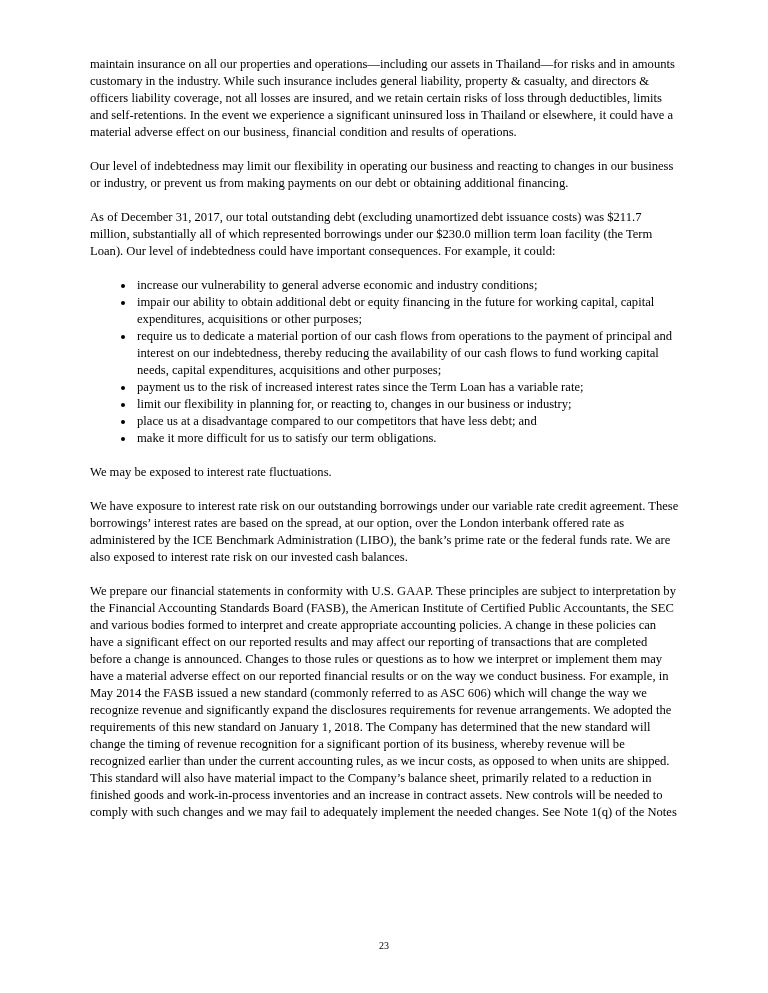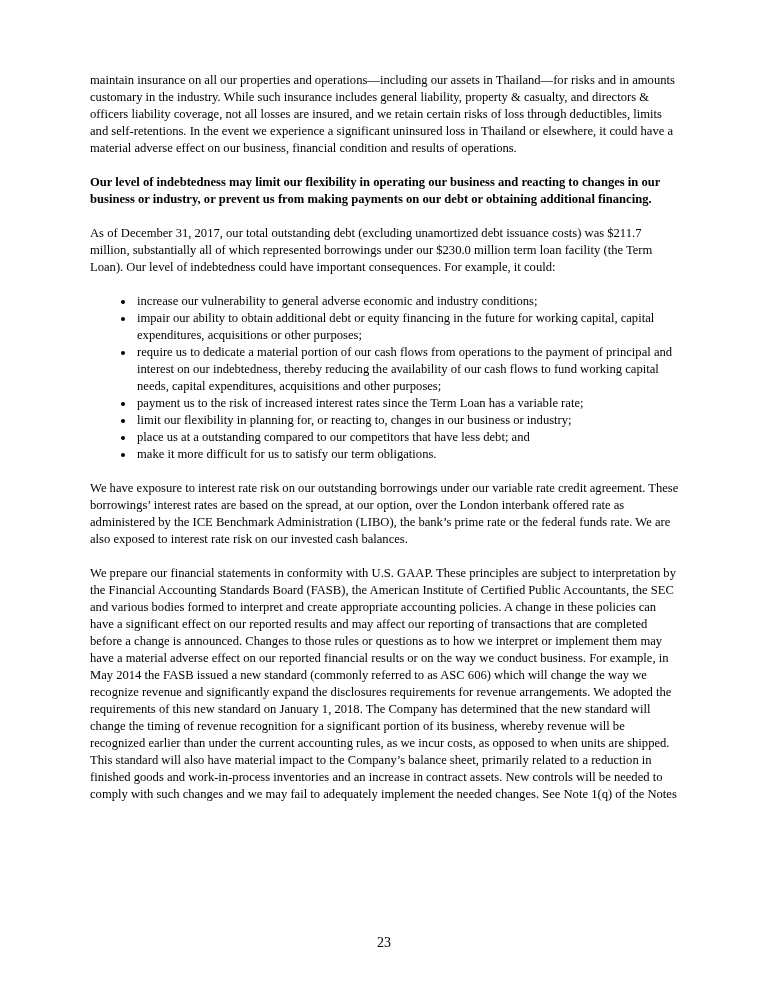--- a/index.html
+++ b/index.html
@@ -11,73 +11,74 @@
   .page {
     position: relative;
     width: 768px;
     height: 993px;
     background: #ffffff;
     overflow: hidden;
   }
   .doc-body {
     position: absolute;
     left: 90px;
-    top: 72px;
+    top: 56px;
     width: 589px;
     font-size: 12.6px;
     line-height: 17px;
     text-align: left;
   }
   .para {
     margin-bottom: 17px;
   }
   .heading {
-    font-weight: bold;
+    font-weight: normal;
     margin-bottom: 17px;
   }
   ul.bullets {
     margin: 0 0 17px 0;
     padding-left: 45px;
   }
   ul.bullets li {
     list-style-type: disc;
     padding-left: 2px;
   }
   .page-number {
     position: absolute;
     left: 0;
     width: 100%;
     bottom: 42px;
     text-align: center;
-    font-size: 14px;
+    font-size: 10px;
   }
 </style>
 </head>
 <body>
 
 <div class="page">
   <div class="doc-body">
 
     <p class="para">maintain insurance on all our properties and operations—including our assets in Thailand—for risks and in amounts customary in the industry. While such insurance includes general liability, property &amp; casualty, and directors &amp; officers liability coverage, not all losses are insured, and we retain certain risks of loss through deductibles, limits and self-retentions. In the event we experience a significant uninsured loss in Thailand or elsewhere, it could have a material adverse effect on our business, financial condition and results of operations.</p>
 
     <p class="heading">Our level of indebtedness may limit our flexibility in operating our business and reacting to changes in our business or industry, or prevent us from making payments on our debt or obtaining additional financing.</p>
 
     <p class="para">As of December 31, 2017, our total outstanding debt (excluding unamortized debt issuance costs) was $211.7 million, substantially all of which represented borrowings under our $230.0 million term loan facility (the Term Loan). Our level of indebtedness could have important consequences. For example, it could:</p>
 
     <ul class="bullets">
       <li>increase our vulnerability to general adverse economic and industry conditions;</li>
       <li>impair our ability to obtain additional debt or equity financing in the future for working capital, capital expenditures, acquisitions or other purposes;</li>
       <li>require us to dedicate a material portion of our cash flows from operations to the payment of principal and interest on our indebtedness, thereby reducing the availability of our cash flows to fund working capital needs, capital expenditures, acquisitions and other purposes;</li>
       <li>payment us to the risk of increased interest rates since the Term Loan has a variable rate;</li>
       <li>limit our flexibility in planning for, or reacting to, changes in our business or industry;</li>
-      <li>place us at a outstanding compared to our competitors that have less debt; and</li>
+      <li>place us at a disadvantage compared to our competitors that have less debt; and</li>
       <li>make it more difficult for us to satisfy our term obligations.</li>
     </ul>
 
 
+    <p class="heading">We may be exposed to interest rate fluctuations.</p>
 
     <p class="para">We have exposure to interest rate risk on our outstanding borrowings under our variable rate credit agreement. These borrowings’ interest rates are based on the spread, at our option, over the London interbank offered rate as administered by the ICE Benchmark Administration (LIBO), the bank’s prime rate or the federal funds rate. We are also exposed to interest rate risk on our invested cash balances.</p>
 
 
     <p class="para">We prepare our financial statements in conformity with U.S. GAAP. These principles are subject to interpretation by the Financial Accounting Standards Board (FASB), the American Institute of Certified Public Accountants, the SEC and various bodies formed to interpret and create appropriate accounting policies. A change in these policies can have a significant effect on our reported results and may affect our reporting of transactions that are completed before a change is announced. Changes to those rules or questions as to how we interpret or implement them may have a material adverse effect on our reported financial results or on the way we conduct business. For example, in May 2014 the FASB issued a new standard (commonly referred to as ASC 606) which will change the way we recognize revenue and significantly expand the disclosures requirements for revenue arrangements. We adopted the requirements of this new standard on January 1, 2018. The Company has determined that the new standard will change the timing of revenue recognition for a significant portion of its business, whereby revenue will be recognized earlier than under the current accounting rules, as we incur costs, as opposed to when units are shipped. This standard will also have material impact to the Company’s balance sheet, primarily related to a reduction in finished goods and work-in-process inventories and an increase in contract assets. New controls will be needed to comply with such changes and we may fail to adequately implement the needed changes. See Note 1(q) of the Notes</p>
 
   </div>
 
   <div class="page-number">23</div>
 </div>

